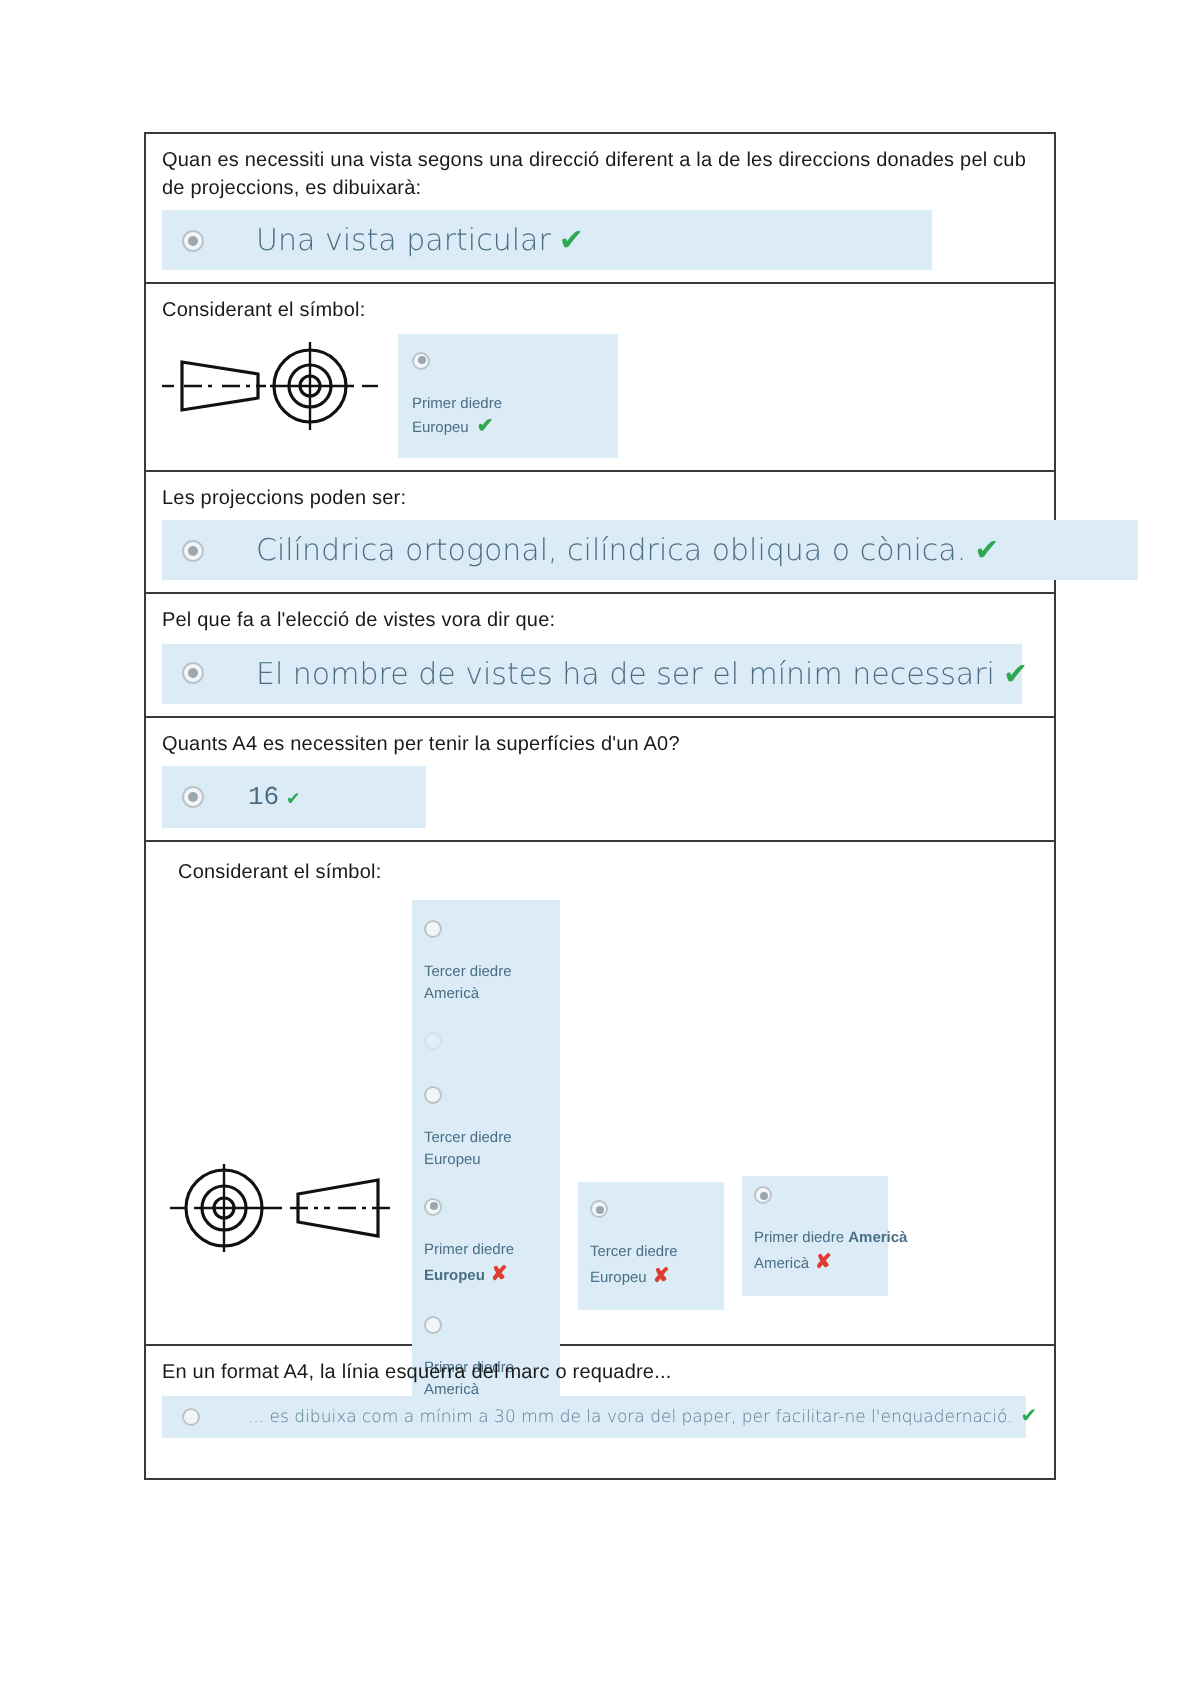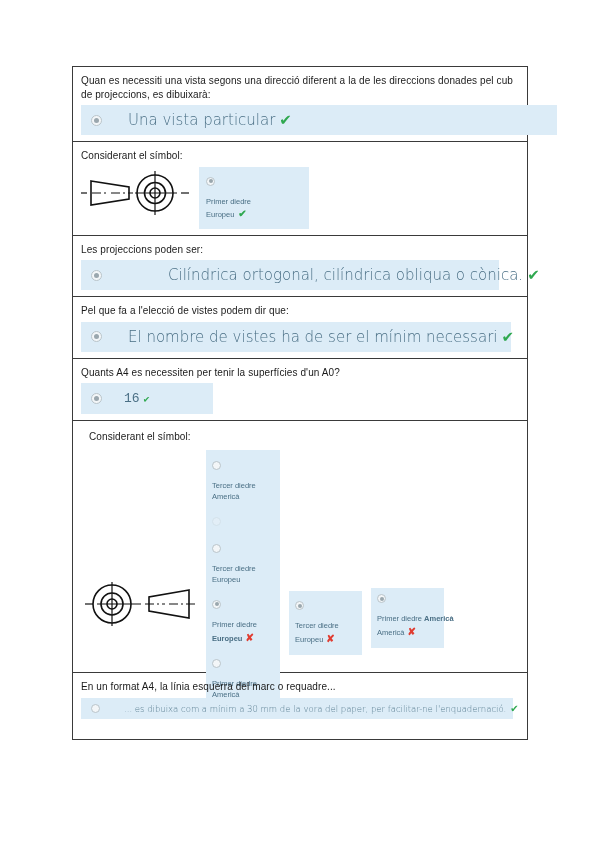--- a/index.html
+++ b/index.html
@@ -48,22 +48,22 @@
   }
 
   .answer-bar {
     background: #dcecf7;
     display: flex;
     align-items: center;
     box-sizing: border-box;
     padding: 6px 10px;
     margin-left: 8px;
   }
-  .answer-bar.w-full { width: 476px; }
-  .answer-bar.w-mid  { width: 418px; gap: 40px; }
+  .answer-bar.w-full { width: 385px; }
+  .answer-bar.w-mid  { width: 488px; }
   .answer-bar.w-small{ width: 132px; }
   .answer-bar.w-wide { width: 430px; }
 
   .radio {
     width: 11px;
     height: 11px;
     border-radius: 50%;
     border: 1px solid #b9c4ca;
     background: #f3f6f8;
     flex: 0 0 auto;
@@ -201,21 +201,21 @@
 
     <div class="q-block">
       <div class="q-text">Les projeccions poden ser:</div>
       <div class="answer-bar w-mid">
         <span class="radio checked"></span>
         <span class="ans-text"><span>Cilíndrica ortogonal, cilíndrica obliqua o cònica.</span><span class="tick">✔</span></span>
       </div>
     </div>
 
     <div class="q-block">
-      <div class="q-text">Pel que fa a l'elecció de vistes podem dir que:</div>
+      <div class="q-text">Pel que fa a l'elecció de vistes vora dir que:</div>
       <div class="answer-bar w-wide">
         <span class="radio checked"></span>
         <span class="ans-text"><span>El nombre de vistes ha de ser el mínim necessari</span><span class="tick">✔</span></span>
       </div>
     </div>
 
     <div class="q-block">
       <div class="q-text">Quants A4 es necessiten per tenir la superfícies d'un A0?</div>
       <div class="answer-bar w-small" style="padding:8px 10px;">
         <span class="radio checked"></span>

